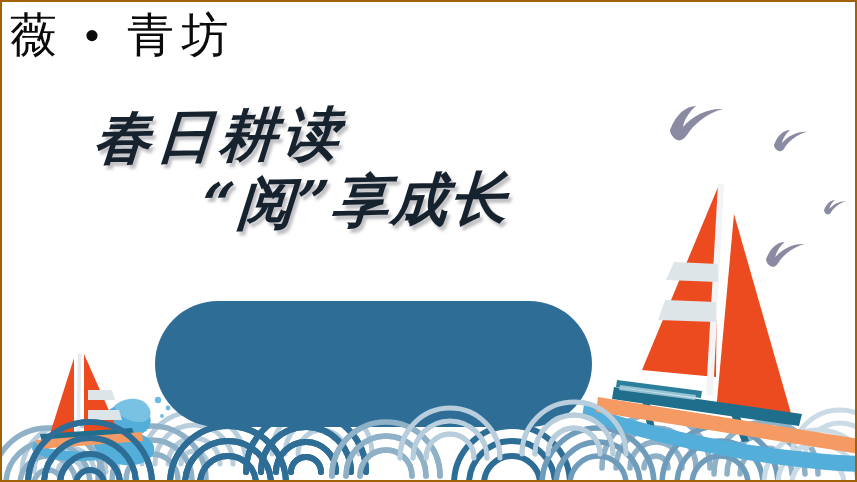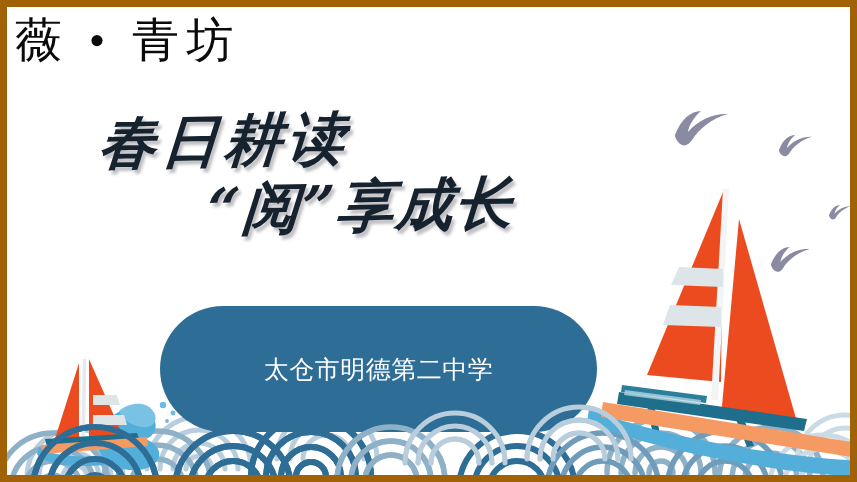--- a/index.html
+++ b/index.html
@@ -11,21 +11,21 @@
     font-family: "Liberation Serif", "DejaVu Serif", serif;
   }
 
   .slide {
     position: relative;
     width: 857px;
     height: 482px;
     background: #ffffff;
     overflow: hidden;
     box-sizing: border-box;
-    border: 7px solid #a16207;
+    border: 2px solid #a16207;
   }
 
   
   .brand {
     position: absolute;
     left: 8px;
     top: 6px;
     font-size: 47px;
     line-height: 1.15;
     letter-spacing: 0.16em;
@@ -302,21 +302,20 @@
   </div>
 
   <div class="brand">薇 • 青坊</div>
 
   <div class="headline">
     <div class="calli-line calli-1">春日耕读</div>
     <div class="calli-line calli-2">“阅”享成长</div>
   </div>
 
   <div class="info-pill">
-    <div class="info-line info-school">太仓市明德第二中学</div>
   </div>
 
   <div class="art art-front">
     <svg width="857" height="482" viewBox="0 0 857 482" xmlns="http://www.w3.org/2000/svg">
       <g fill="none" stroke-linecap="round">
         <g stroke="#2e6d96" stroke-width="6">
           <path d="M244 470 a60 60 0 0 1 120 0"></path>
           <path d="M259 470 a45 45 0 0 1 90 0"></path>
           <path d="M274 470 a30 30 0 0 1 60 0"></path>
           <path d="M289 470 a15 15 0 0 1 30 0"></path>

